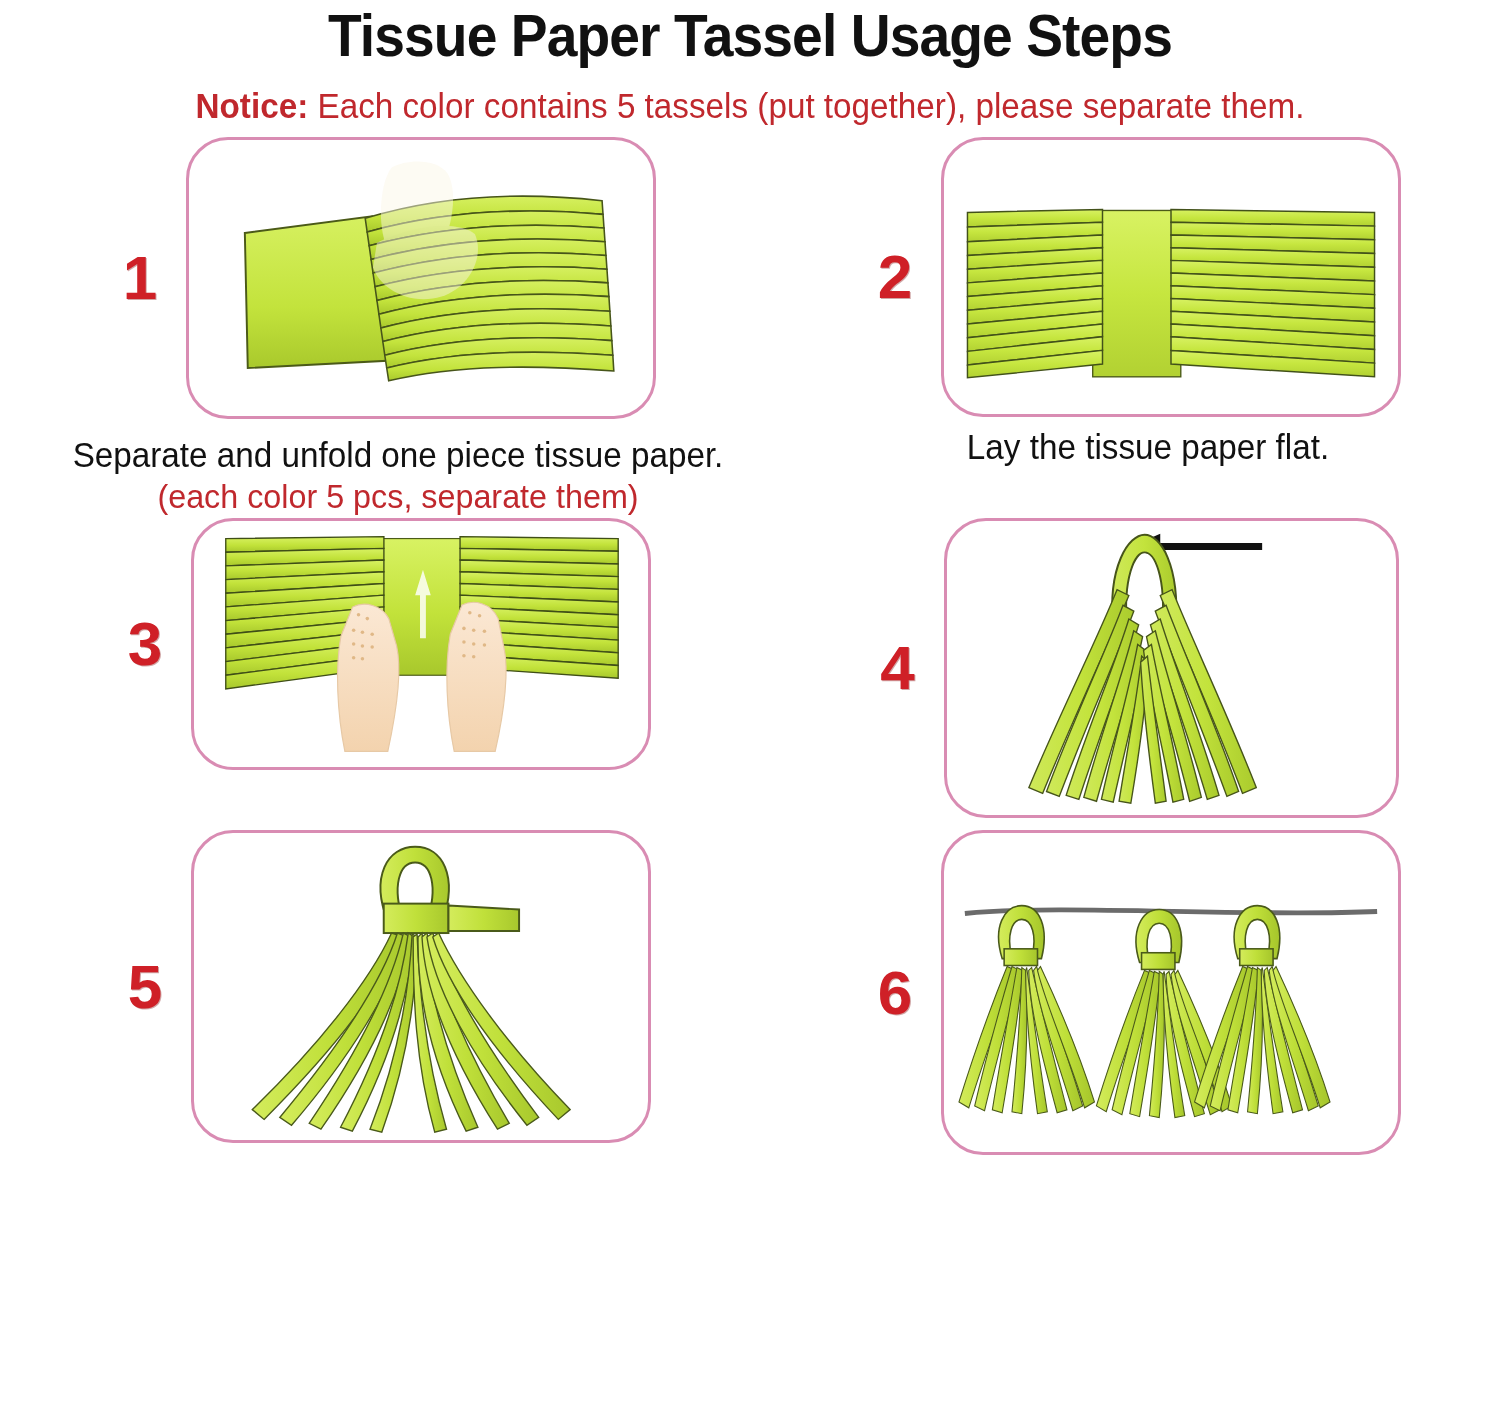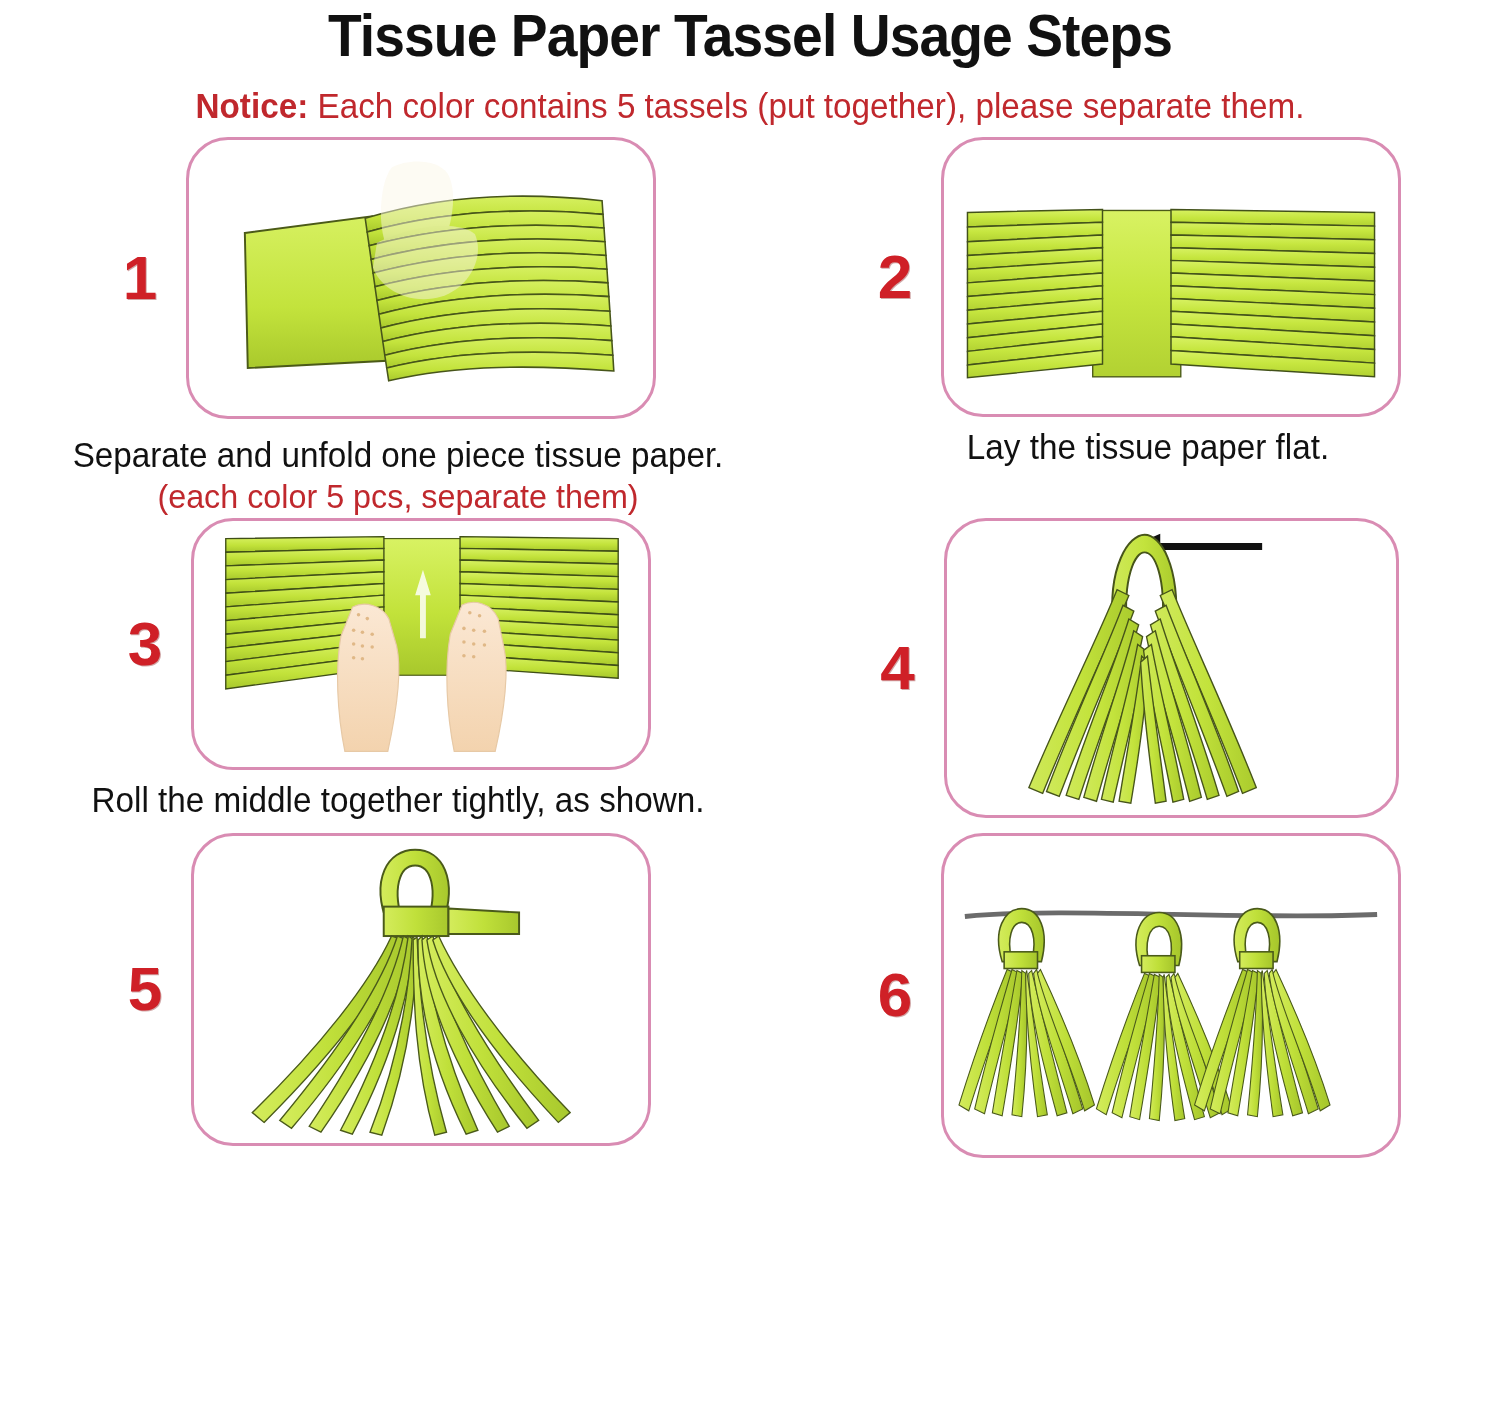--- a/index.html
+++ b/index.html
@@ -306,23 +306,20 @@
               <circle cx="274" cy="124" r="1.8"></circle>
                 <circle cx="284" cy="126" r="1.8"></circle>
                 <circle cx="295" cy="127" r="1.8"></circle>
               <circle cx="274" cy="138" r="1.8"></circle>
                 <circle cx="284" cy="139" r="1.8"></circle>
             </g>
           </g>
         </svg>
       </div>
     </div>
-    <div class="caption-wrap">
-      <div class="caption">Roll the middle together tightly, as shown.</div>
-    </div>
   </div>
 
   <div class="step-cell r2">
     <div class="step-body">
       <div class="step-number">4</div>
       <div class="panel panel-4">
         <svg viewBox="0 0 455 300">
           <defs>
             <linearGradient id="g4" x1="0" y1="0" x2="1" y2="0">
               <stop offset="0%" stop-color="#cfe95a"></stop>

